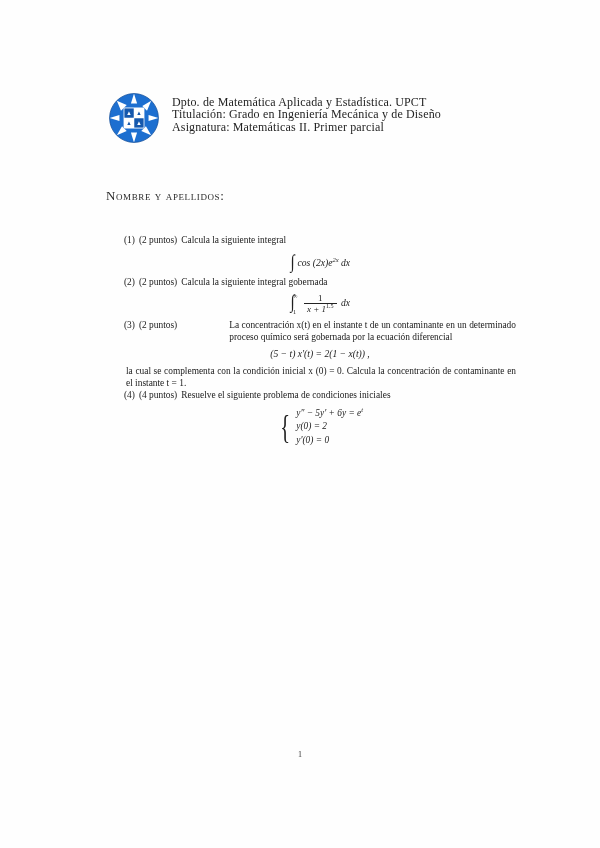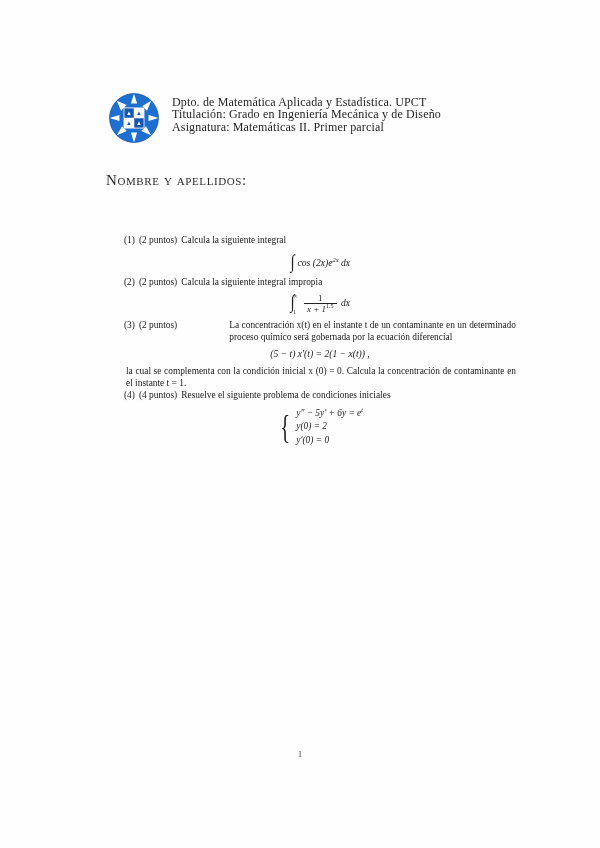--- a/index.html
+++ b/index.html
@@ -47,22 +47,22 @@
     line-height: 12.4px;
     letter-spacing: 0.15px;
     color: #242424;
   }
   .header-lines div { white-space: nowrap; }
 
   
   .name-field {
     position: absolute;
     left: 106px;
-    top: 172px;
-    font-size: 15px;
+    top: 188px;
+    font-size: 13px;
     letter-spacing: 0.6px;
     font-variant: small-caps;
     color: #2a2a2a;
   }
 
   
   .problems {
     position: absolute;
     left: 124px;
     top: 234px;
@@ -236,21 +236,21 @@
         <span class="int">∫</span>
         <span class="mathit">cos (2x)</span><span class="mathit">e</span><sup class="mathit">2x</sup>
         <span class="mathit">dx</span>
       </div>
     </div>
 
     <div class="problem">
       <div class="prob-line">
         <span class="prob-num">(2)</span>
         <span class="prob-num">(2 puntos)</span>
-        <span class="prob-text">Calcula la siguiente integral impropia</span>
+        <span class="prob-text">Calcula la siguiente integral gobernada</span>
       </div>
       <div class="eq eq-tight">
         <span class="int">∫</span><span class="int-lim"><span class="hi">∞</span><span class="lo">1</span></span>
         <span class="frac">
           <span class="num">1</span>
           <span class="den"><span class="mathit">x + 1</span><sup>1.5</sup></span>
         </span>
         <span class="mathit">dx</span>
       </div>
     </div>

